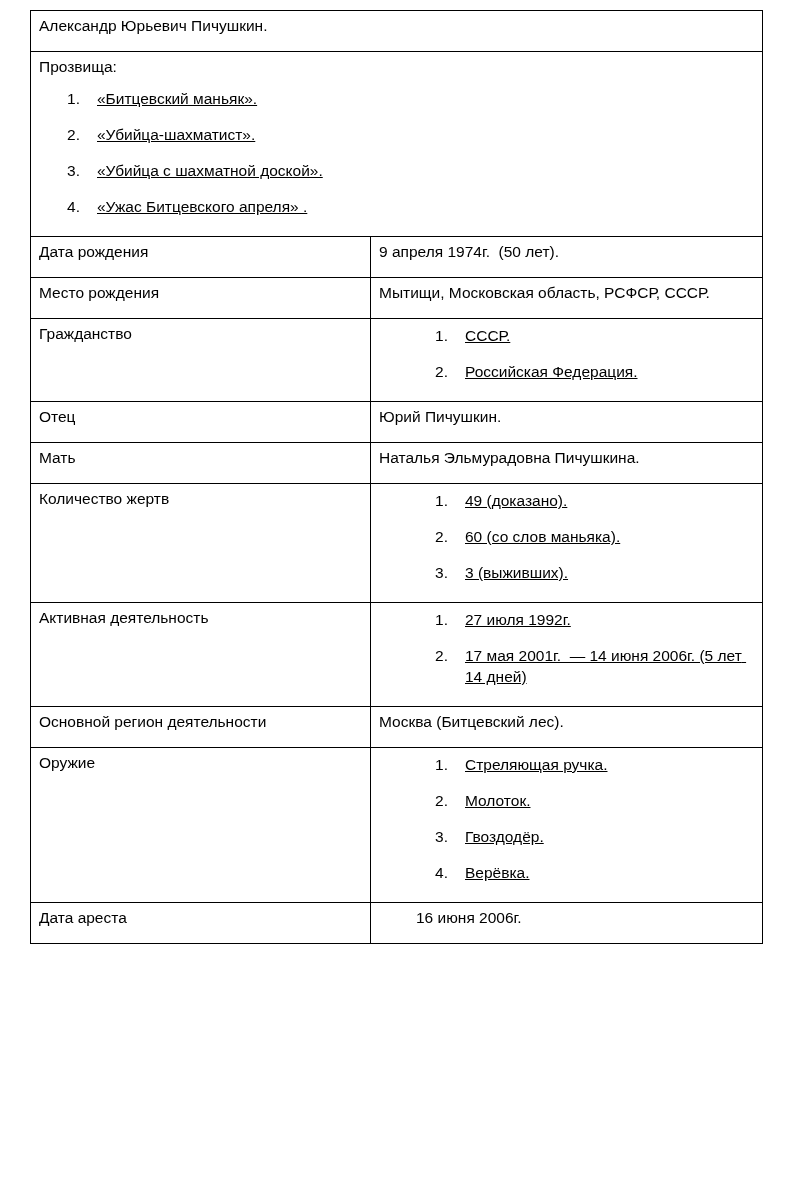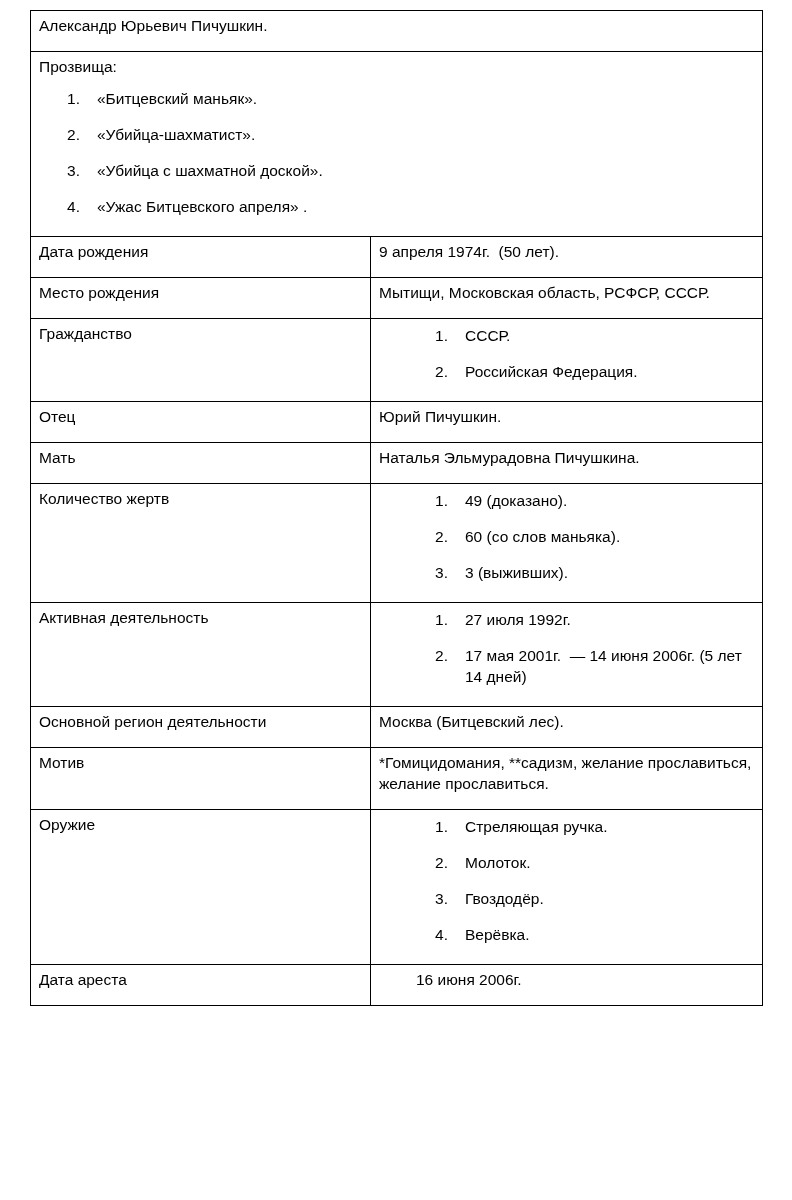--- a/index.html
+++ b/index.html
@@ -39,20 +39,21 @@
     counter-reset: n;
     margin: 2px 0 0 0;
     padding: 0;
   }
   .num-list li {
     counter-increment: n;
     position: relative;
     padding-left: 30px;
     margin: 0 0 15px 0;
     white-space: pre-wrap;
+    text-decoration: underline;
   }
   .num-list li::before {
     content: counter(n) ".";
     position: absolute;
     left: 0;
     top: 0;
   }
   .left-list { margin-left: 28px; }
   .right-list { margin-left: 56px; }
   .indent-value { margin-left: 37px; }
@@ -162,28 +163,20 @@
 
       <tr>
         <td>
           <p class="para">Основной регион деятельности</p>
         </td>
         <td>
           <p class="para">Москва (Битцевский лес).</p>
         </td>
       </tr>
 
-      <tr>
-        <td>
-          <p class="para">Мотив</p>
-        </td>
-        <td>
-          <p class="para">*Гомицидомания, **садизм, желание прославиться, желание прославиться.</p>
-        </td>
-      </tr>
 
 
       <tr>
         <td>
           <p class="para">Оружие</p>
         </td>
         <td>
           <ol class="num-list right-list">
             <li>Стреляющая ручка.</li>
             <li>Молоток.</li>

